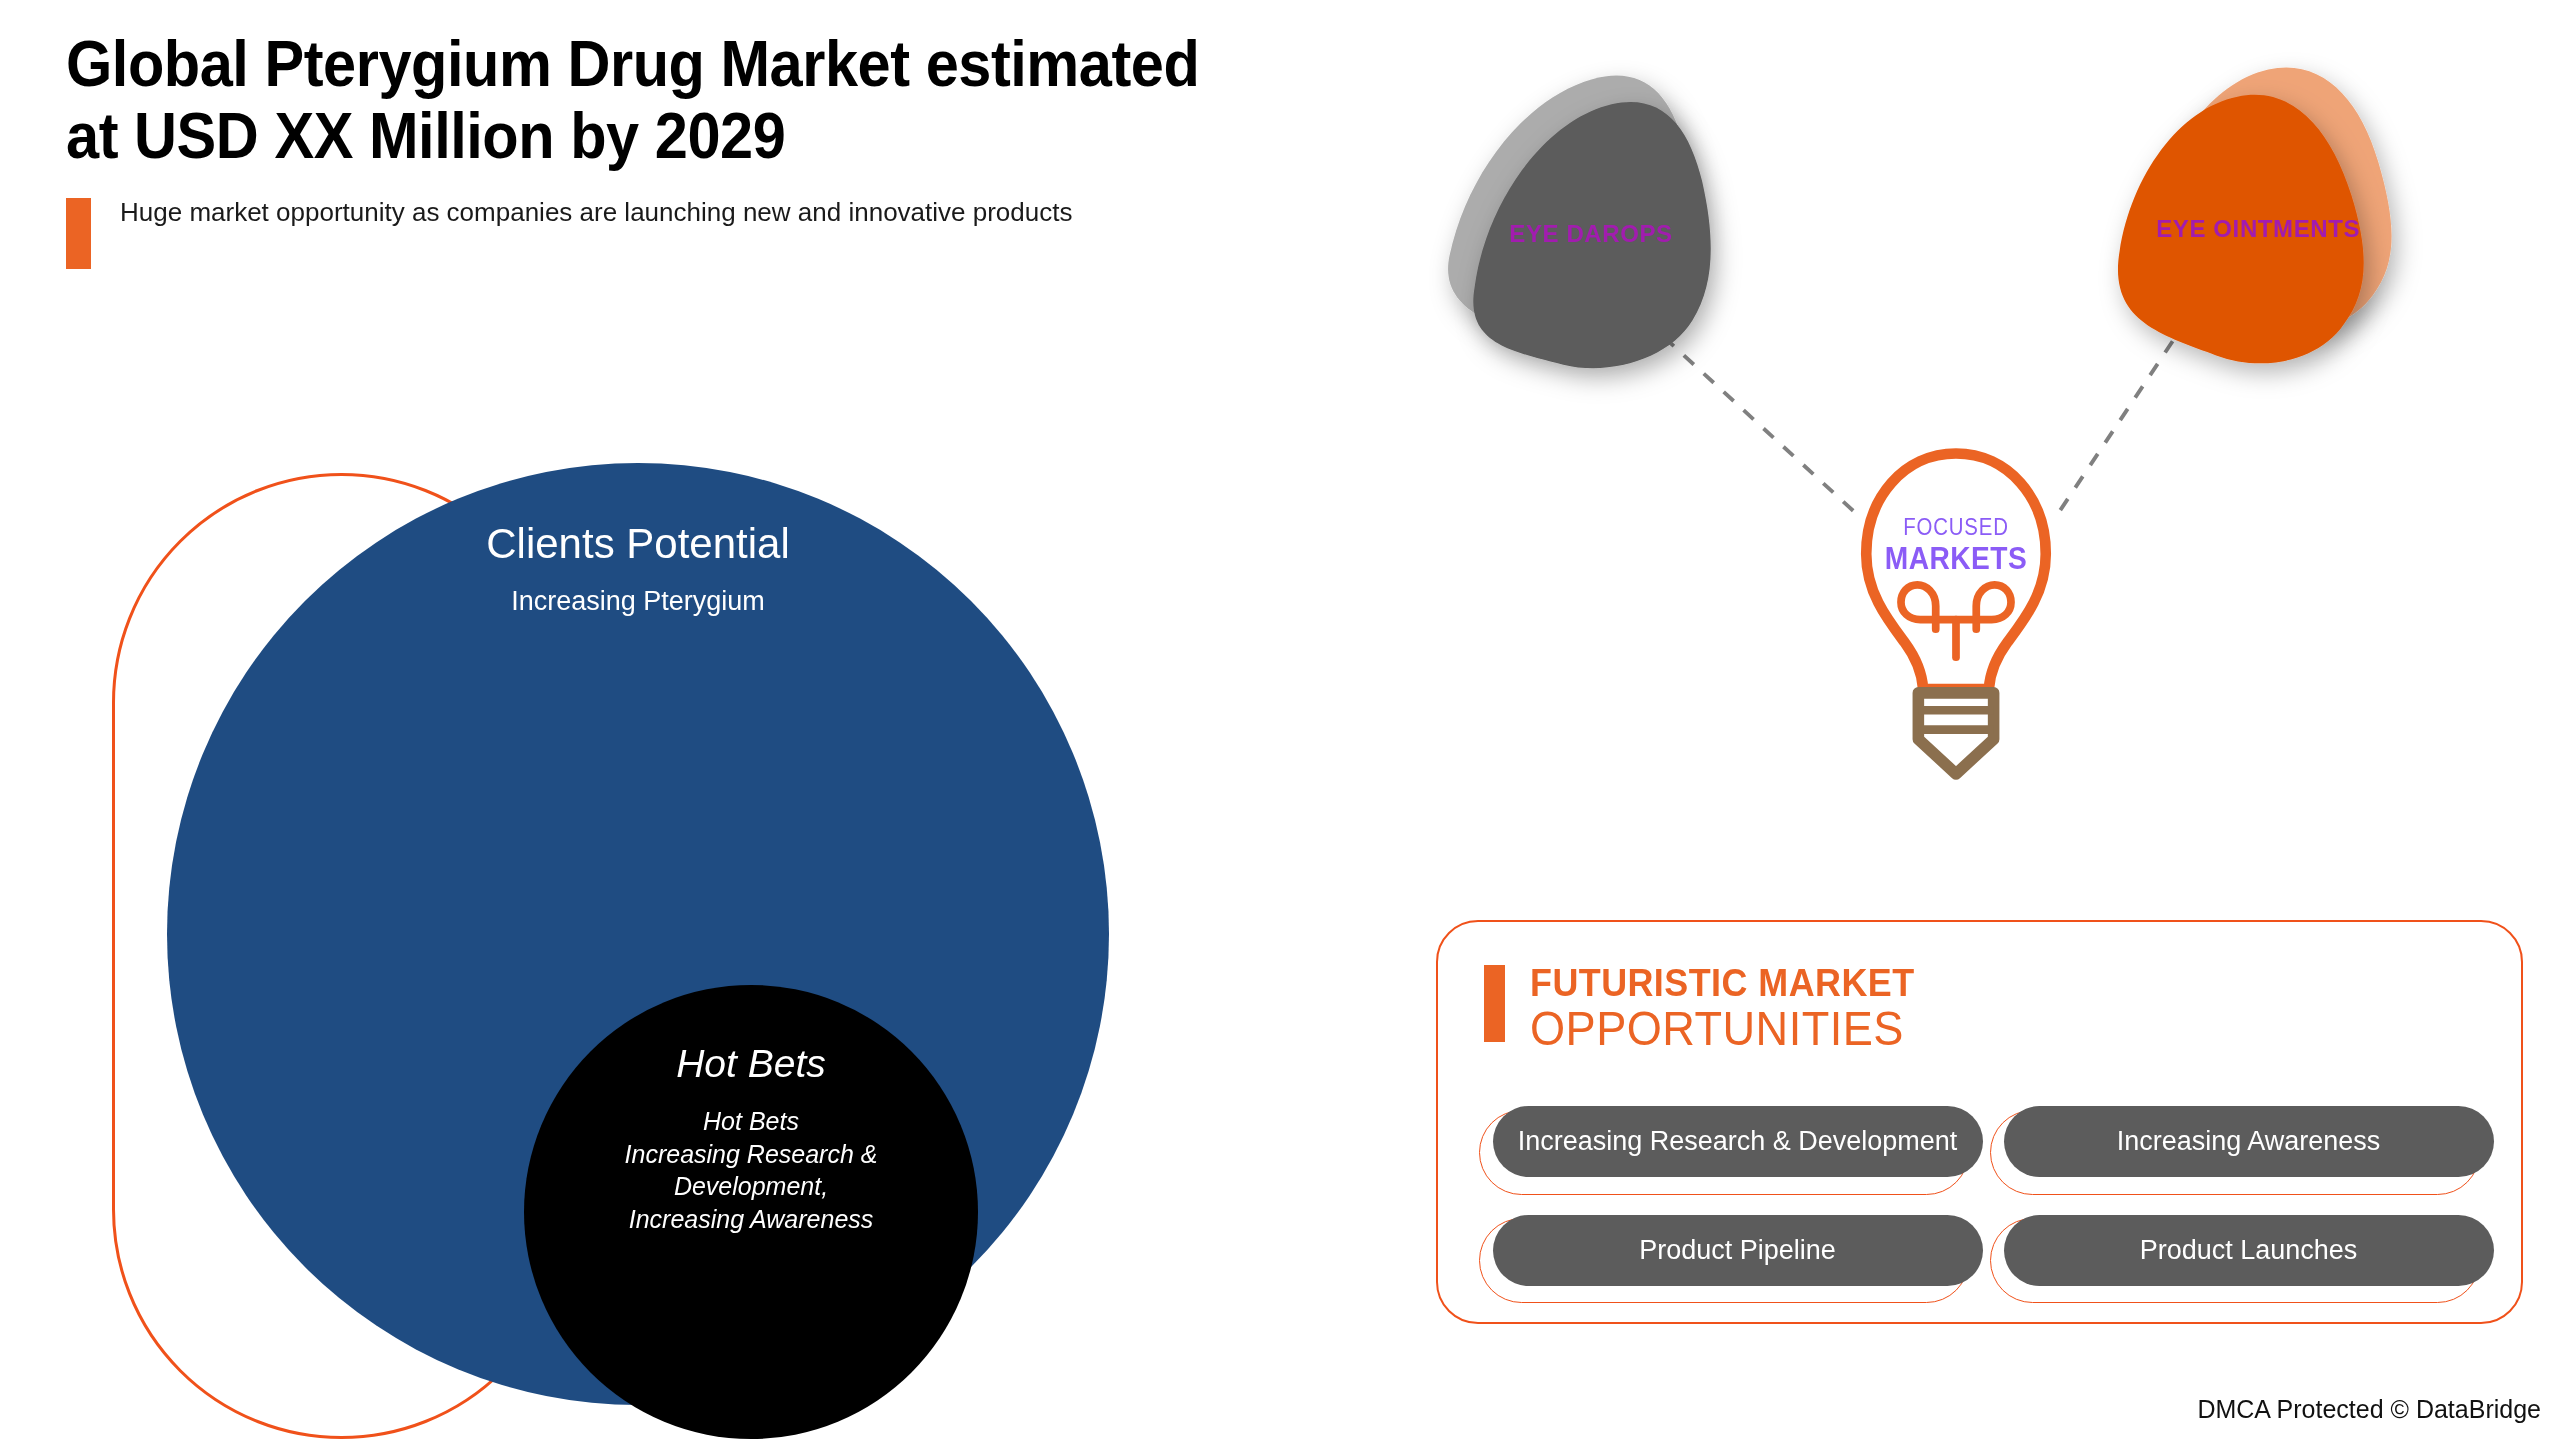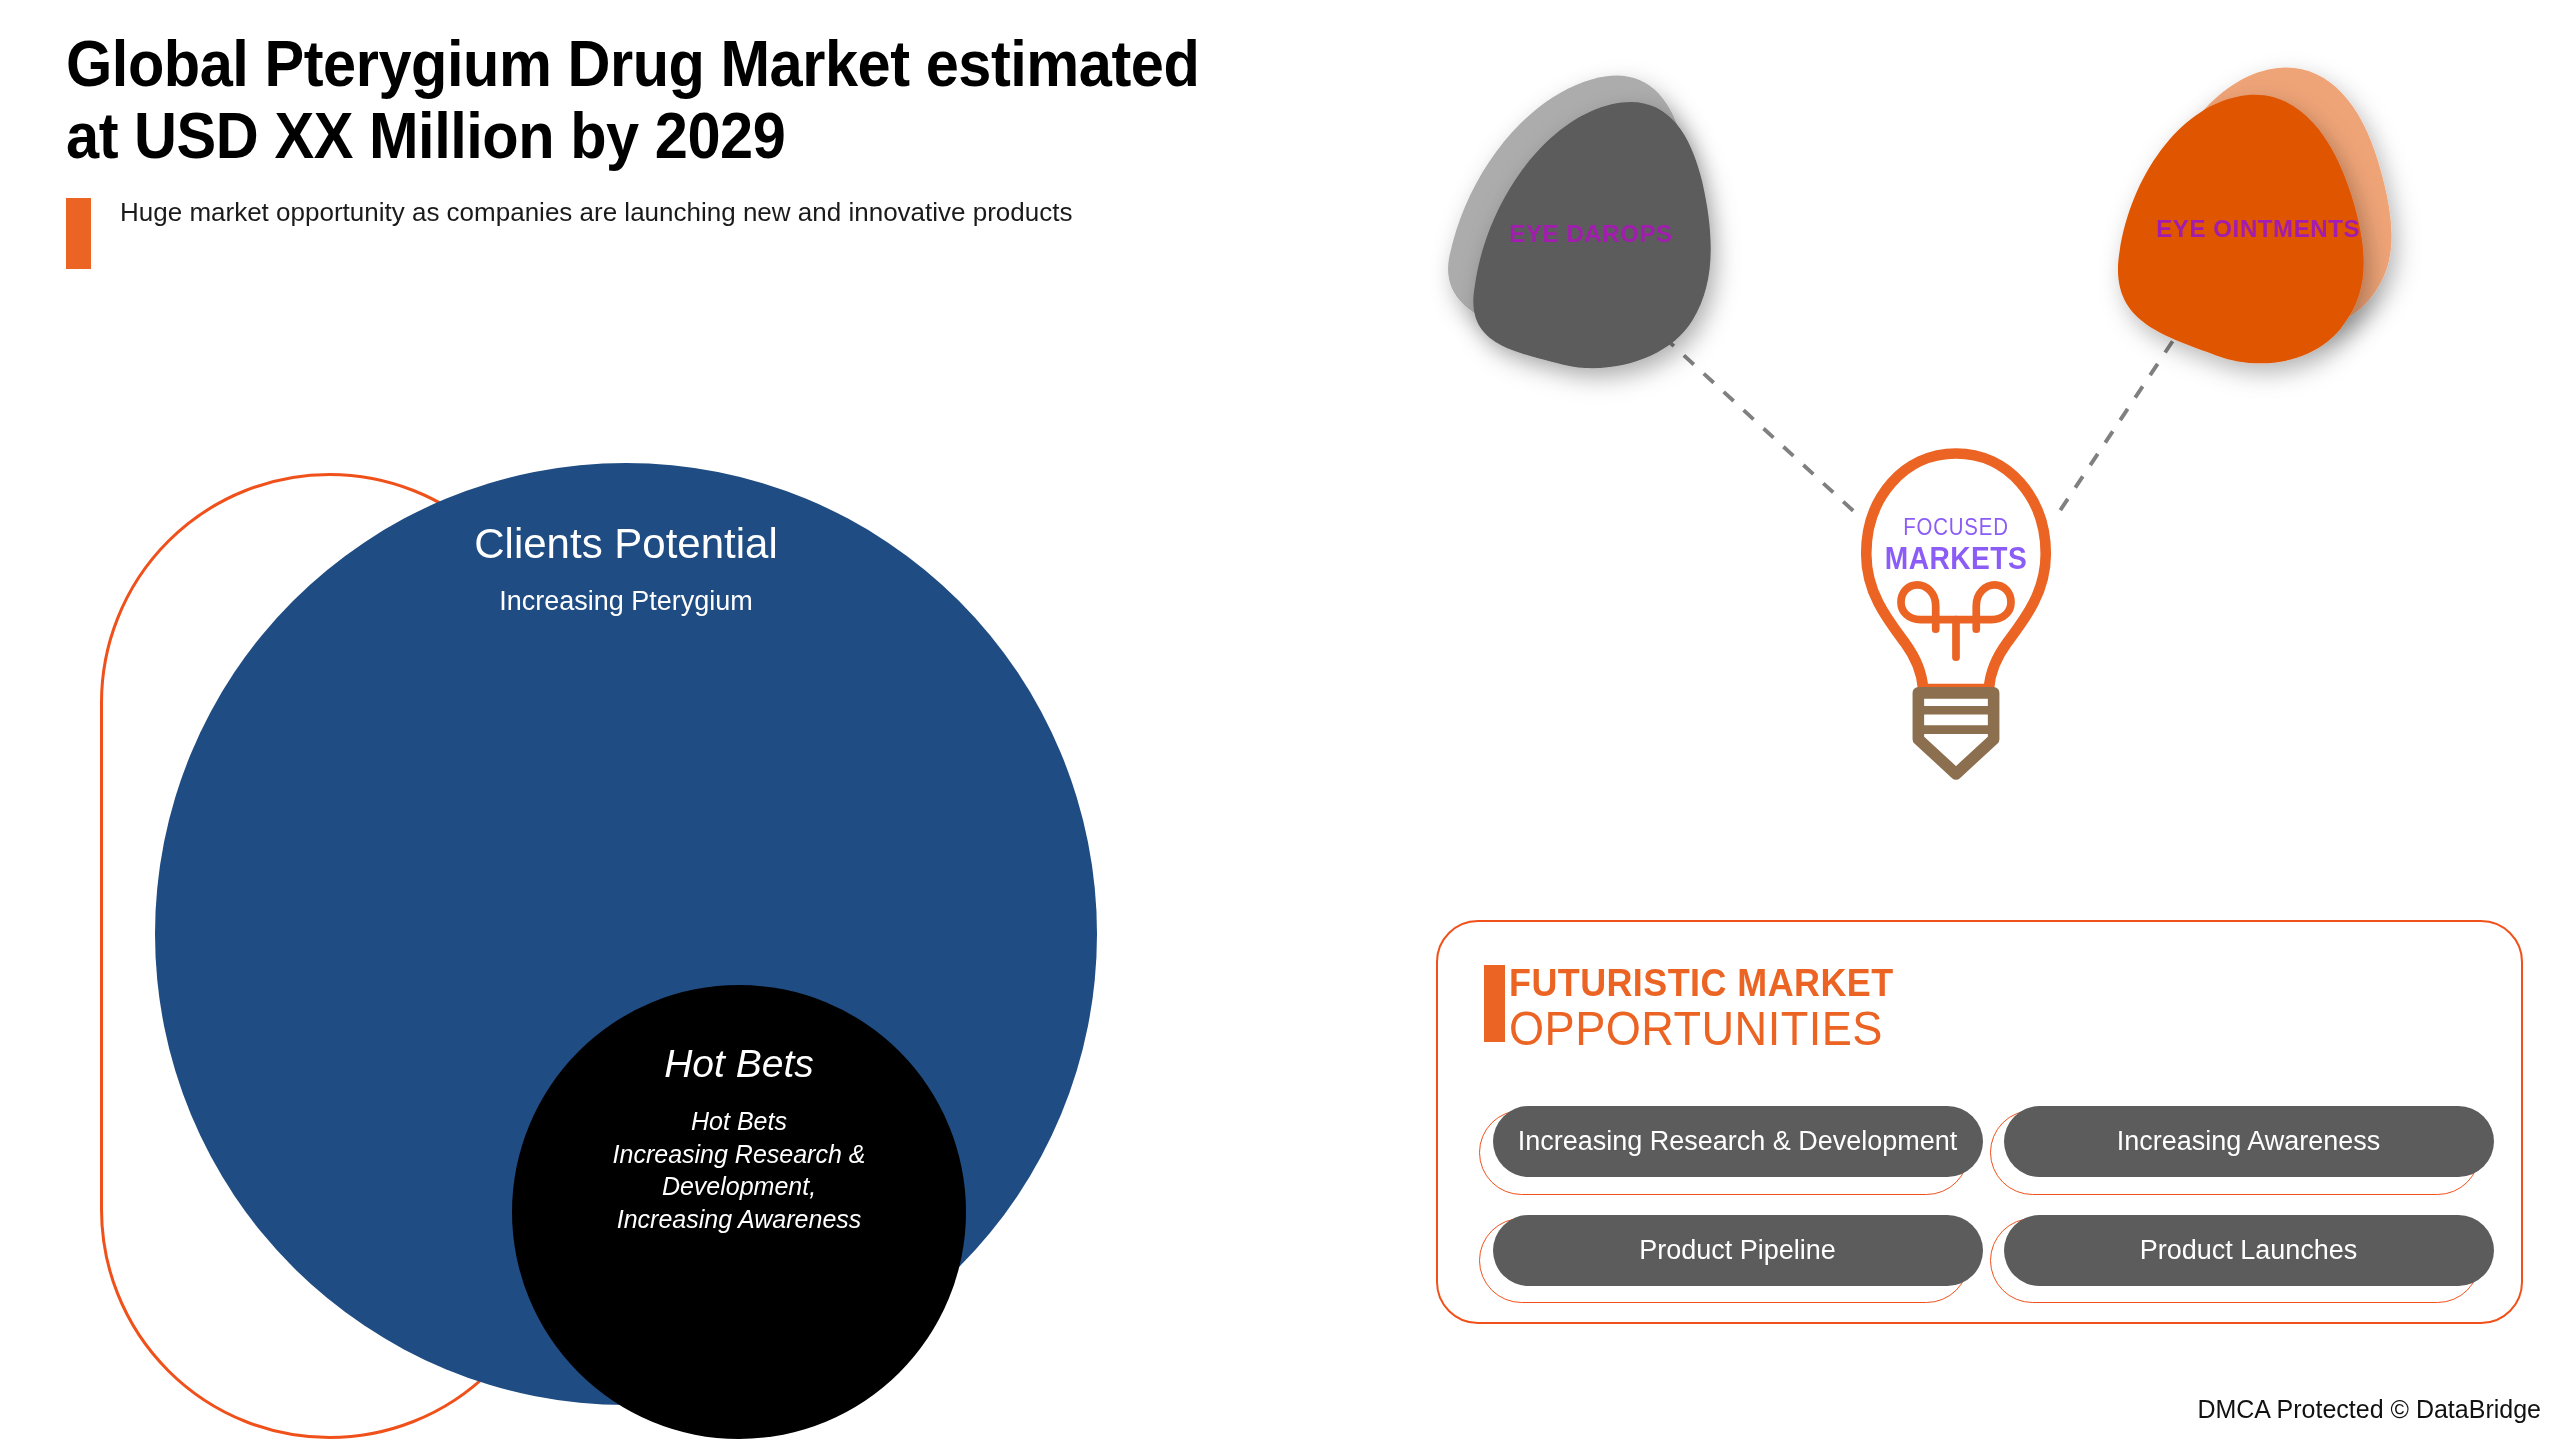--- a/index.html
+++ b/index.html
@@ -51,21 +51,21 @@
     margin-left: 29px;
     font-size: 26px;
     line-height: 1.32;
     color: #1a1a1a;
     max-width: 1236px;
   }
 
   
   #circles-diagram {
     position: absolute;
-    left: 68px;
+    left: 80px;
     top: 444px;
     width: 1101px;
     height: 1005px;
   }
   #orange-stadium {
     position: absolute;
     left: 32px;
     top: 29px;
     width: 459px;
     height: 966px;
@@ -205,21 +205,21 @@
     align-items: flex-start;
   }
   #panel-heading-bar {
     width: 21px;
     height: 77px;
     background: #EB6424;
     flex: 0 0 auto;
     margin-top: 1.9px;
   }
   #panel-heading-text {
-    margin-left: 4px;
+    margin-left: 25px;
     line-height: 1;
   }
   #panel-title-1 {
     display: block;
     font-family: "Liberation Sans Narrow", "Liberation Sans", sans-serif;
     color: #EB6424;
     font-size: 39px;
     font-weight: bold;
     letter-spacing: 0.5px;
     transform: scaleX(0.92);

